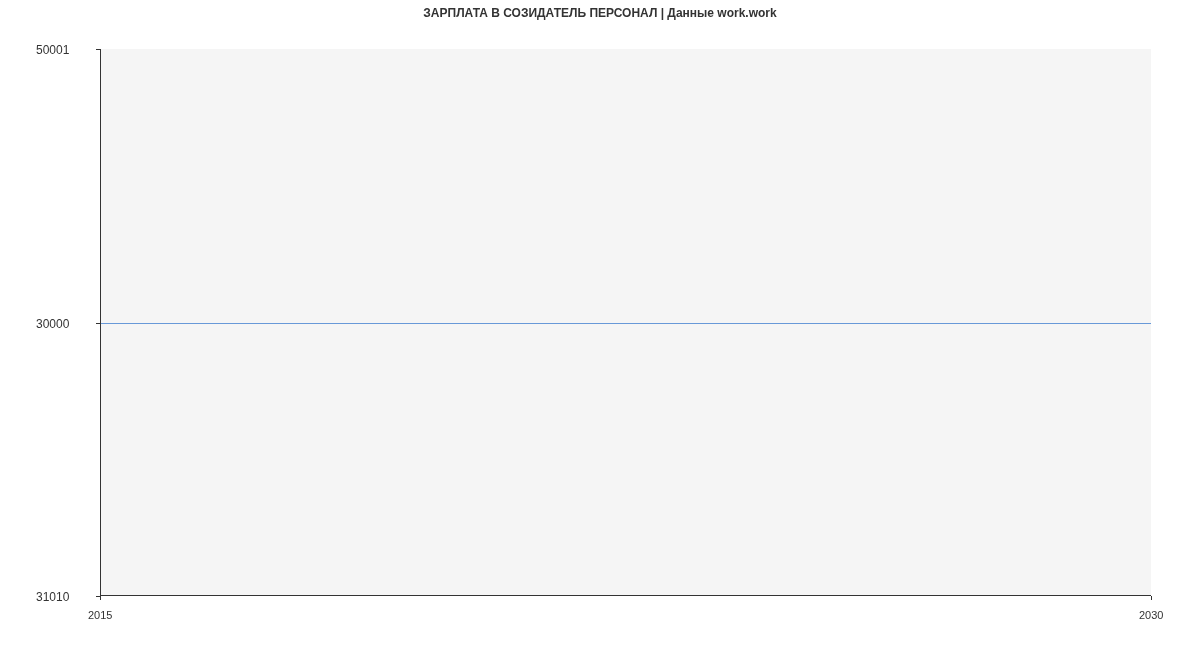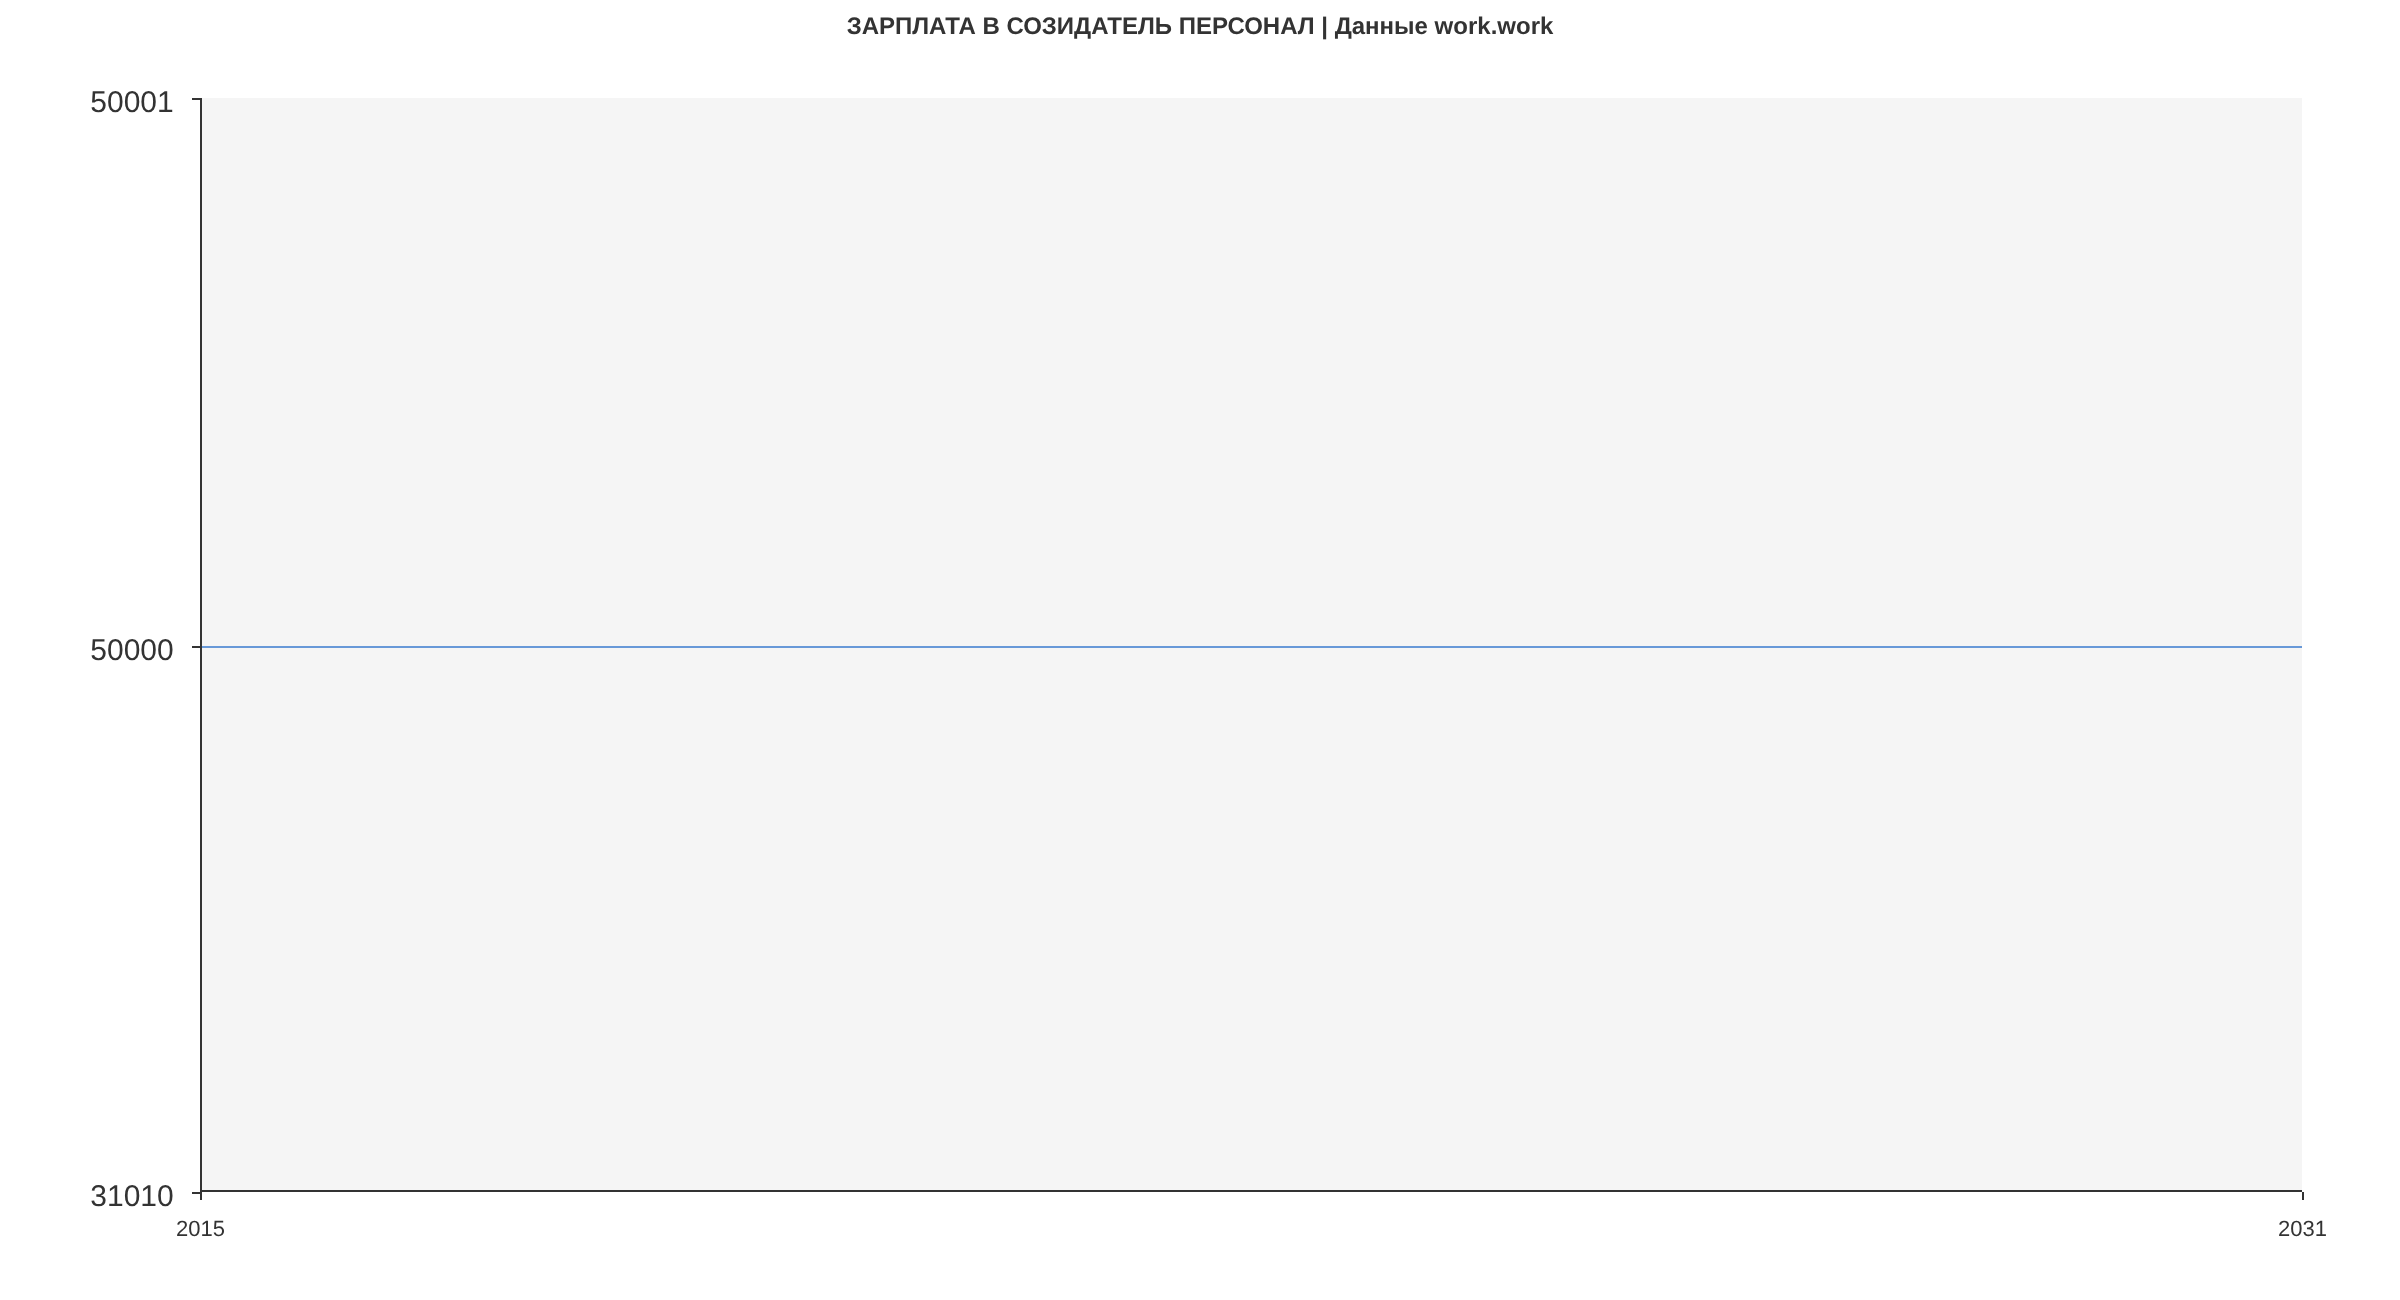--- a/index.html
+++ b/index.html
@@ -37,23 +37,23 @@
     .data-line {
       position: absolute;
       left: 0;
       right: 0;
       height: 0;
       border-top: 1px solid #6899d8;
     }
     .y-tick {
       position: absolute;
       right: 1104px;
-      font-size: 15px;
+      font-size: 12px;
       color: #333333;
-      text-align: center;
+      text-align: left;
       width: 60px;
       line-height: 1;
     }
     .y-tick-mark {
       position: absolute;
       left: 96px;
       width: 4px;
       height: 1px;
       background: #333333;
     }
@@ -75,24 +75,24 @@
 </head>
 <body>
 
 <div class="chart-title">ЗАРПЛАТА В СОЗИДАТЕЛЬ ПЕРСОНАЛ | Данные work.work</div>
 
 <div class="plot-area">
   <div class="data-line" id="data-line" style="top: 273.5px; border-top-color: rgb(104, 153, 216);"></div>
 </div>
 
 <div class="y-tick" id="y-tick-top" style="top: 44px;">50001</div>
-<div class="y-tick" id="y-tick-mid" style="top: 317.5px;">50000</div>
+<div class="y-tick" id="y-tick-mid" style="top: 317.5px;">30000</div>
 <div class="y-tick" id="y-tick-bot" style="top: 591px;">31010</div>
 
 <div class="y-tick-mark" id="y-mark-top" style="top: 49px;"></div>
 <div class="y-tick-mark" id="y-mark-mid" style="top: 322.5px;"></div>
 <div class="y-tick-mark" id="y-mark-bot" style="top: 596px;"></div>
 
 <div class="x-tick" id="x-tick-left" style="left: 88px;">2015</div>
-<div class="x-tick" id="x-tick-right" style="left: 1139px;">2031</div>
+<div class="x-tick" id="x-tick-right" style="left: 1139px;">2030</div>
 
 <div class="x-tick-mark" id="x-mark-left" style="left: 100px;"></div>
 <div class="x-tick-mark" id="x-mark-right" style="left: 1151px;"></div>
 
 </body></html>

